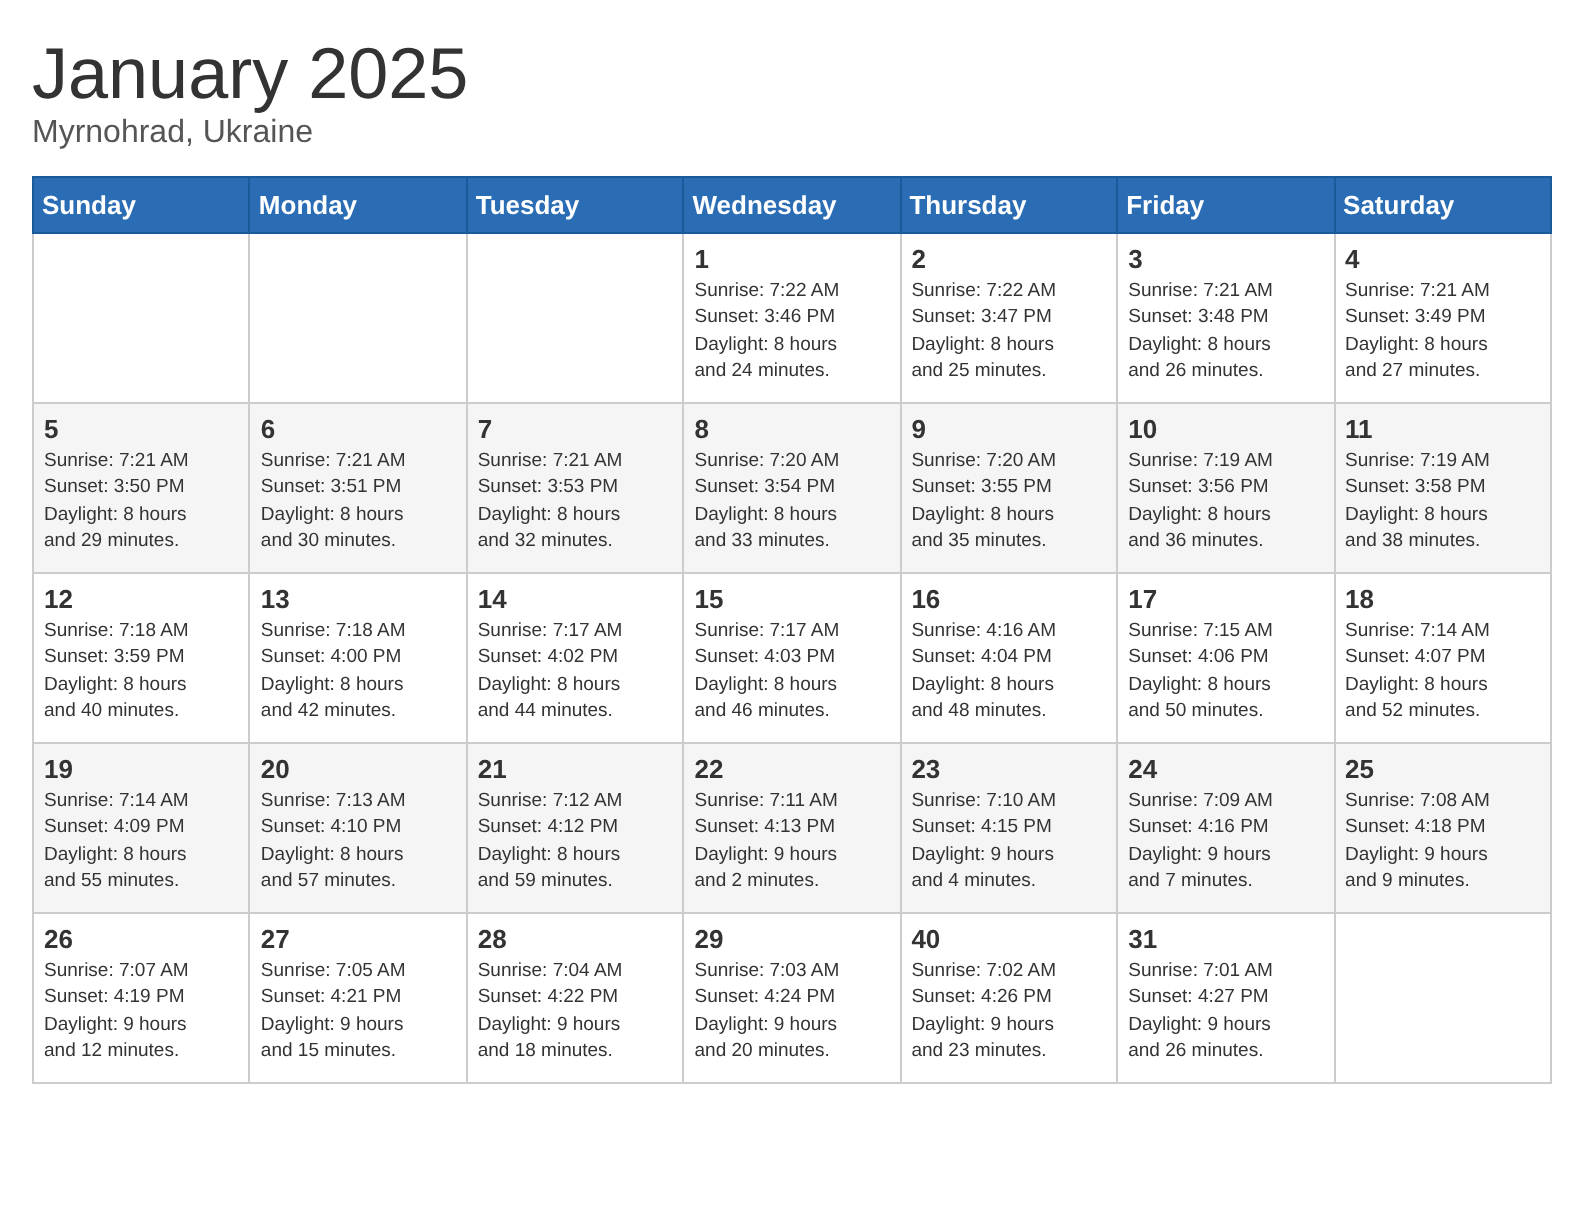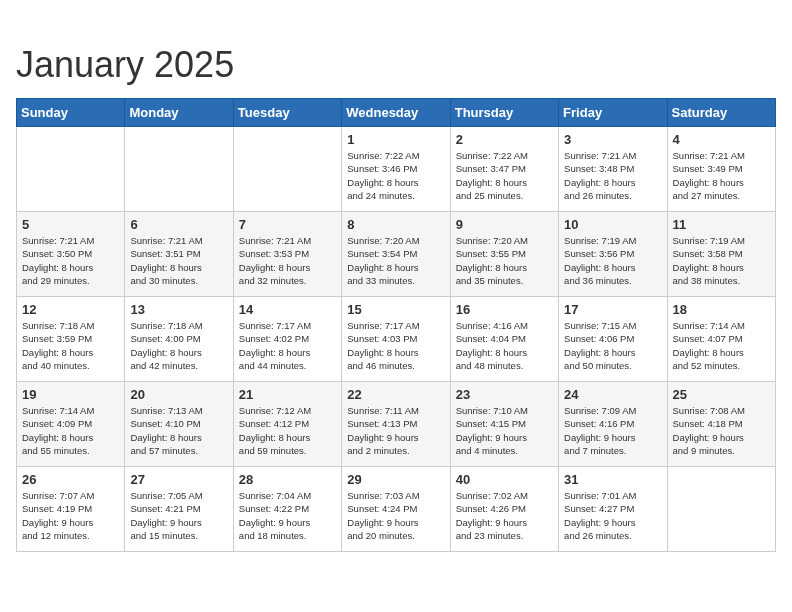--- a/index.html
+++ b/index.html
@@ -35,21 +35,20 @@
       font-size: 18px;
       font-weight: bold;
       color: #2a6db5;
     }
     .logo-icon {
       width: 24px;
       height: 24px;
     }
     .title-block {
       text-align: left;
-      margin-top: 28px;
     }
     .month-title {
       font-size: 36px;
       color: #333;
       font-weight: normal;
     }
     .location-title {
       font-size: 16px;
       color: #555;
     }
@@ -91,20 +90,21 @@
     .empty-cell {
       background: #fff !important;
     }
   </style>
 </head>
 <body>
 
 <div class="header">
   <div class="title-block">
     <div class="month-title">January 2025</div>
+    <div class="location-title">Myrnohrad, Ukraine</div>
   </div>
 </div>
 
 <table>
   <thead>
     <tr>
     <th>Sunday</th>
         <th>Monday</th>
         <th>Tuesday</th>
         <th>Wednesday</th>

